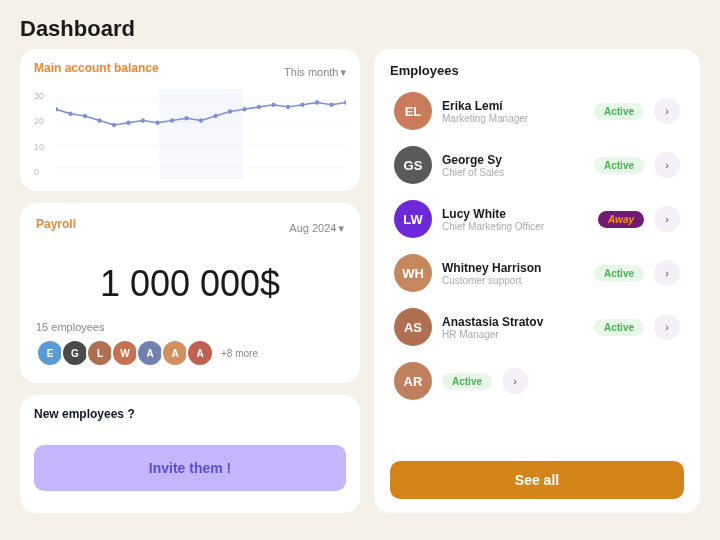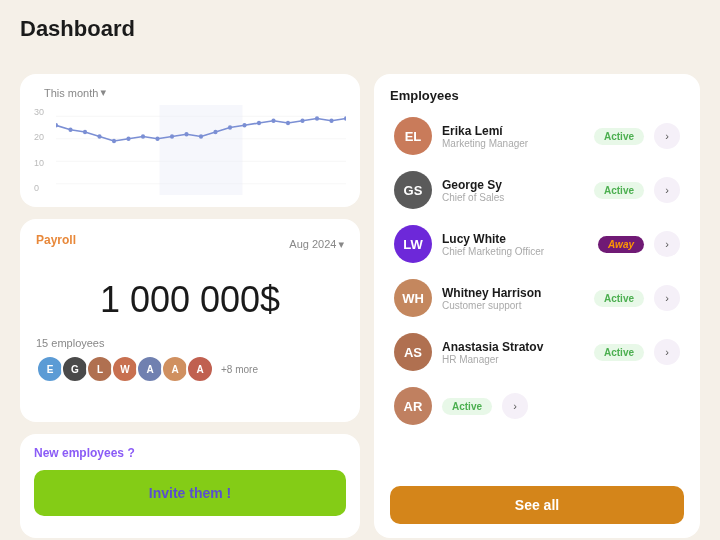--- a/index.html
+++ b/index.html
@@ -8,21 +8,21 @@
       background: #f5f0e8;
       width: 720px;
       height: 540px;
       overflow: hidden;
       padding: 16px 20px;
     }
     h1 {
       font-size: 22px;
       font-weight: 700;
       color: #1a1a1a;
-      margin-bottom: 32px;
+      margin-bottom: 7px;
     }
     .main-layout {
       display: flex;
       gap: 14px;
       height: calc(100% - 44px);
     }
     .left-col {
       display: flex;
       flex-direction: column;
       gap: 12px;
@@ -125,25 +125,25 @@
       color: #888;
       margin-left: 4px;
     }
     
     .new-emp-card {
       padding: 12px 14px;
     }
     .new-emp-title {
       font-size: 12px;
       font-weight: 600;
-      color: #8b5cf6;
-      margin-bottom: 10px;
+      color: #0f172a;
+      margin-bottom: 24px;
     }
     .invite-box {
-      background: #84cc16;
+      background: #c4b5fd;
       border-radius: 10px;
       padding: 14px;
       text-align: center;
       margin-bottom: 10px;
       cursor: pointer;
     }
     .invite-box-text {
       font-size: 14px;
       font-weight: 600;
       color: #5a4fcf;
@@ -259,20 +259,21 @@
 <body>
 
 <h1>Dashboard</h1>
 
 <div class="main-layout">
 
   <div class="left-col">
 
     <div class="card chart-card">
       <div class="card-header">
+        <span class="card-title">Main account balance</span>
         <span class="month-selector">
           <span>This month</span>
           <span>▾</span>
         </span>
       </div>
       <div class="chart-container">
         <div class="chart-y-labels">
           <span>30</span>
           <span>20</span>
           <span>10</span>

